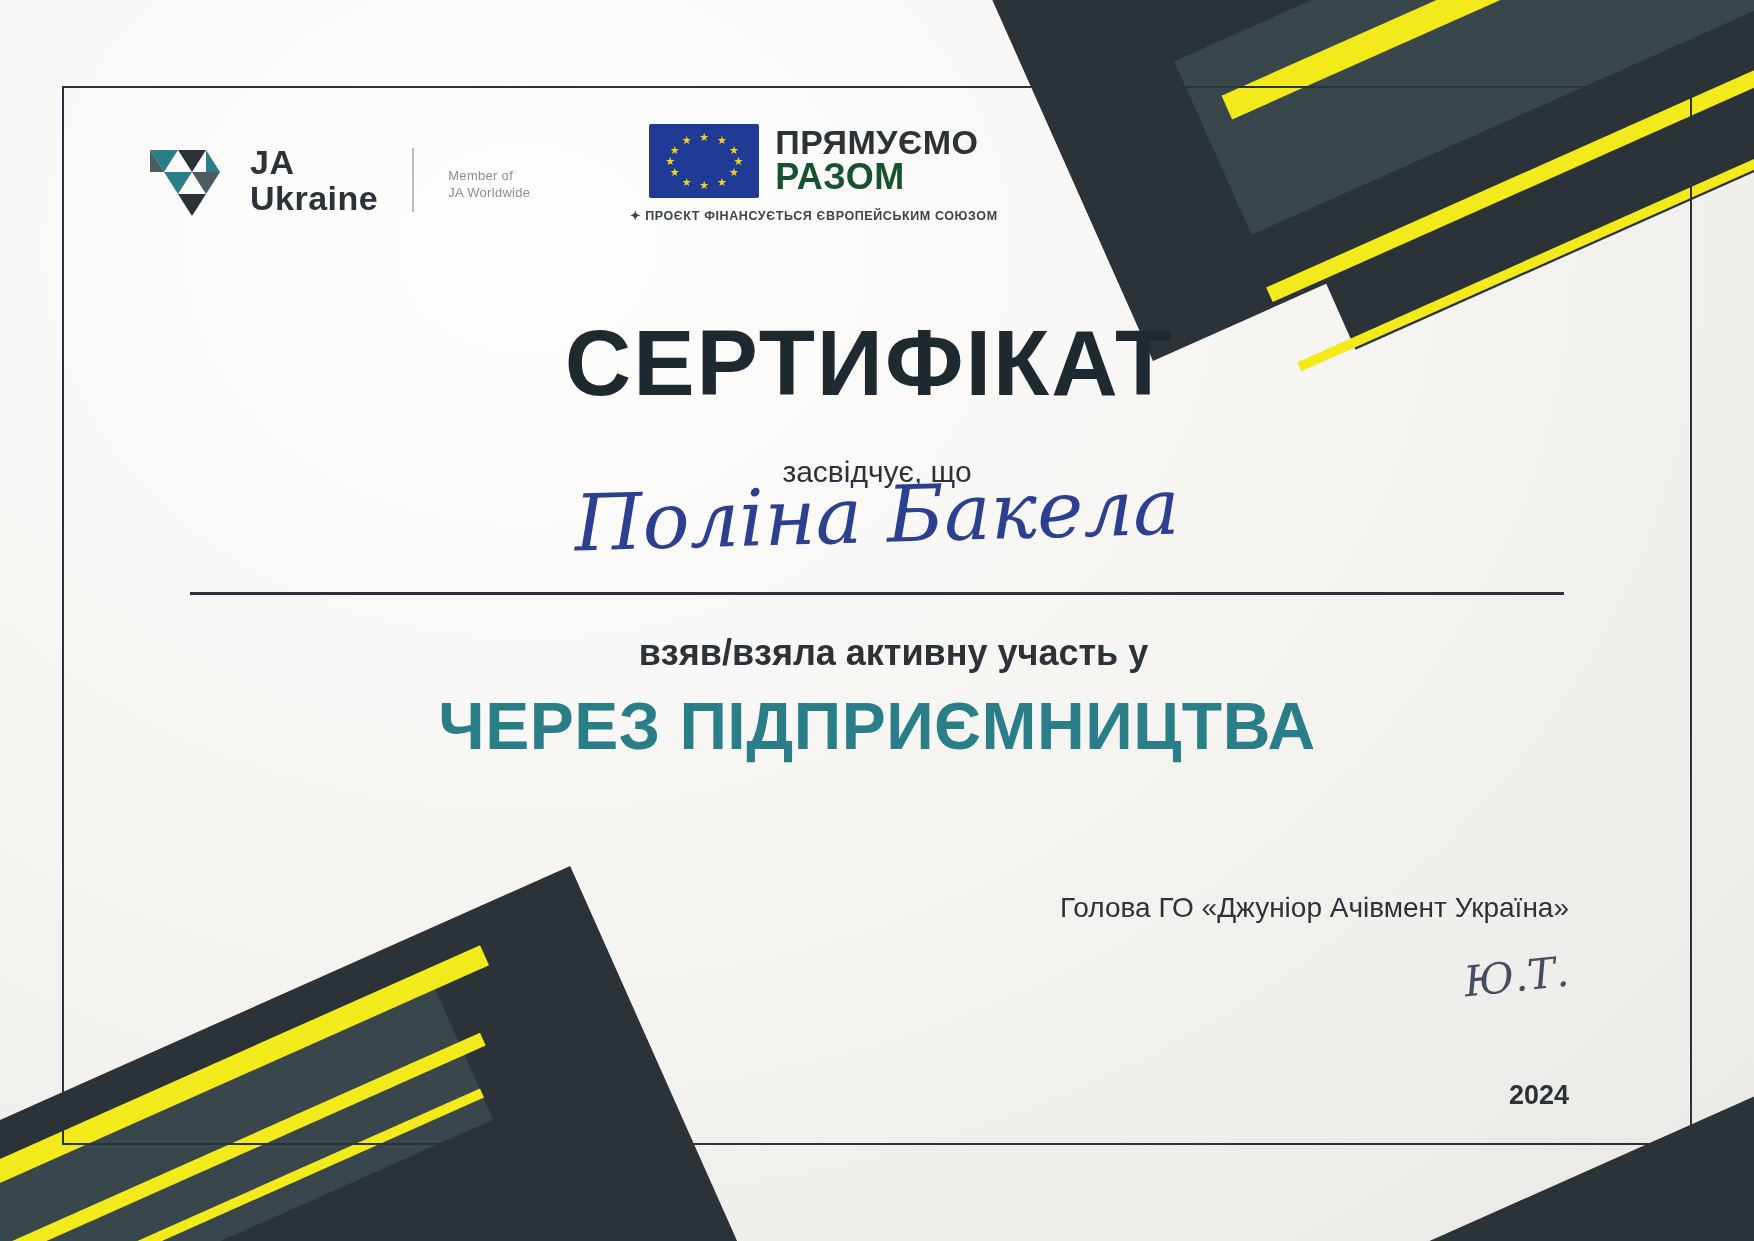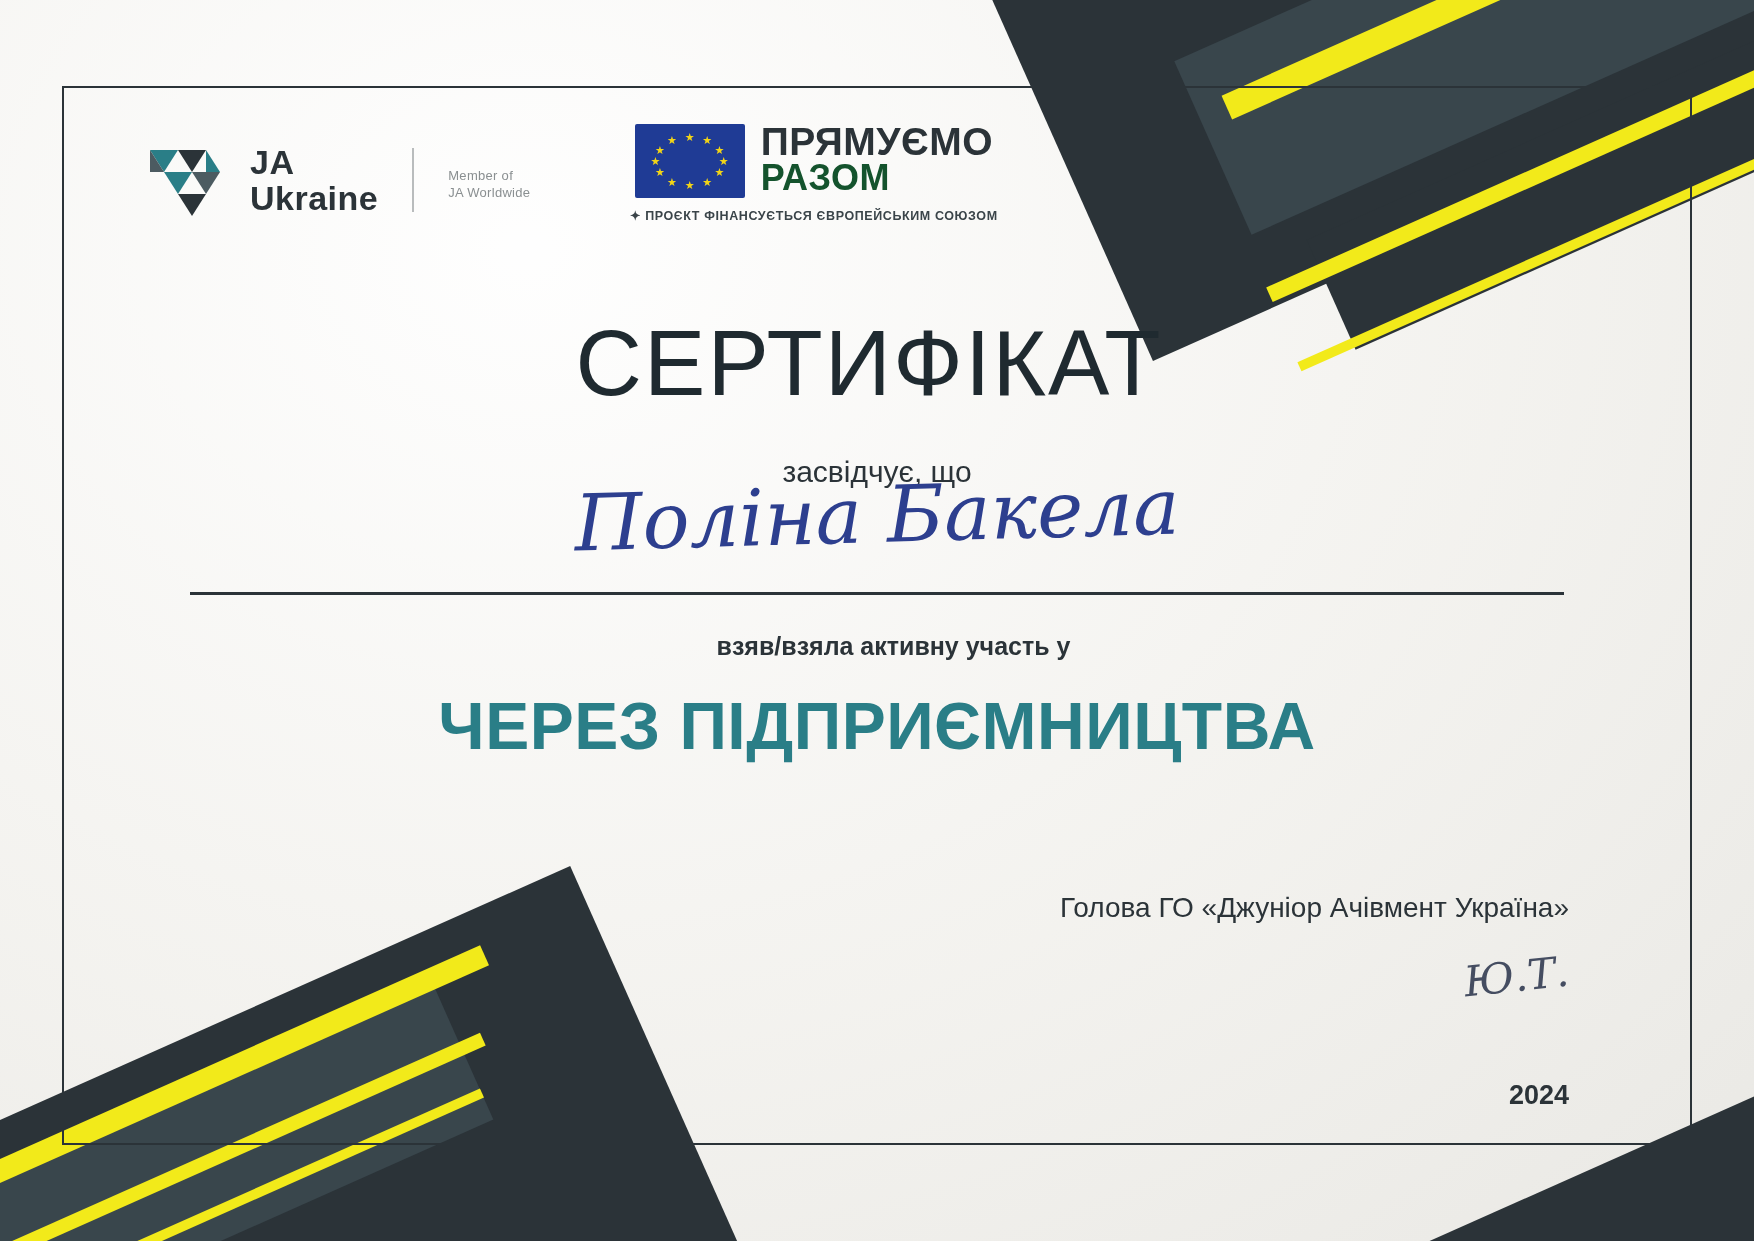--- a/index.html
+++ b/index.html
@@ -185,21 +185,21 @@
     color: #f2d417;
     font-size: 11px;
     line-height: 11px;
     transform: translate(-50%,-50%);
   }
   .eu-words {
     text-align: left;
   }
   .eu-words .l1 {
     font-weight: bold;
-    font-size: 39px;
+    font-size: 34px;
     line-height: 32px;
     color: #2b3338;
     letter-spacing: 0.5px;
   }
   .eu-words .l2 {
     font-weight: bold;
     font-size: 36px;
     line-height: 38px;
     color: #14532d;
     letter-spacing: 0.5px;
@@ -213,21 +213,21 @@
   }
 
   
   .title {
     position: absolute;
     top: 315px;
     left: 0; right: 16px;
     text-align: center;
     font-size: 92px;
     line-height: 96px;
-    font-weight: normal;
+    font-weight: bold;
     letter-spacing: 2px;
     color: #1f2a30;
   }
   .subtitle-1 {
     position: absolute;
     top: 455px;
     left: 0; right: 0;
     text-align: center;
     font-size: 30px;
     color: #2b3338;
@@ -250,21 +250,21 @@
     left: 190px;
     right: 190px;
     height: 3px;
     background: #2b3338;
   }
   .subtitle-2 {
     position: absolute;
     top: 632px;
     left: 0; right: 0;
     text-align: center;
-    font-size: 25px;
+    font-size: 36px;
     font-weight: bold;
     color: #2b3338;
     padding-left: 33px;
   }
   .program {
     position: absolute;
     top: 690px;
     left: 0; right: 0;
     text-align: center;
     font-size: 66px;

